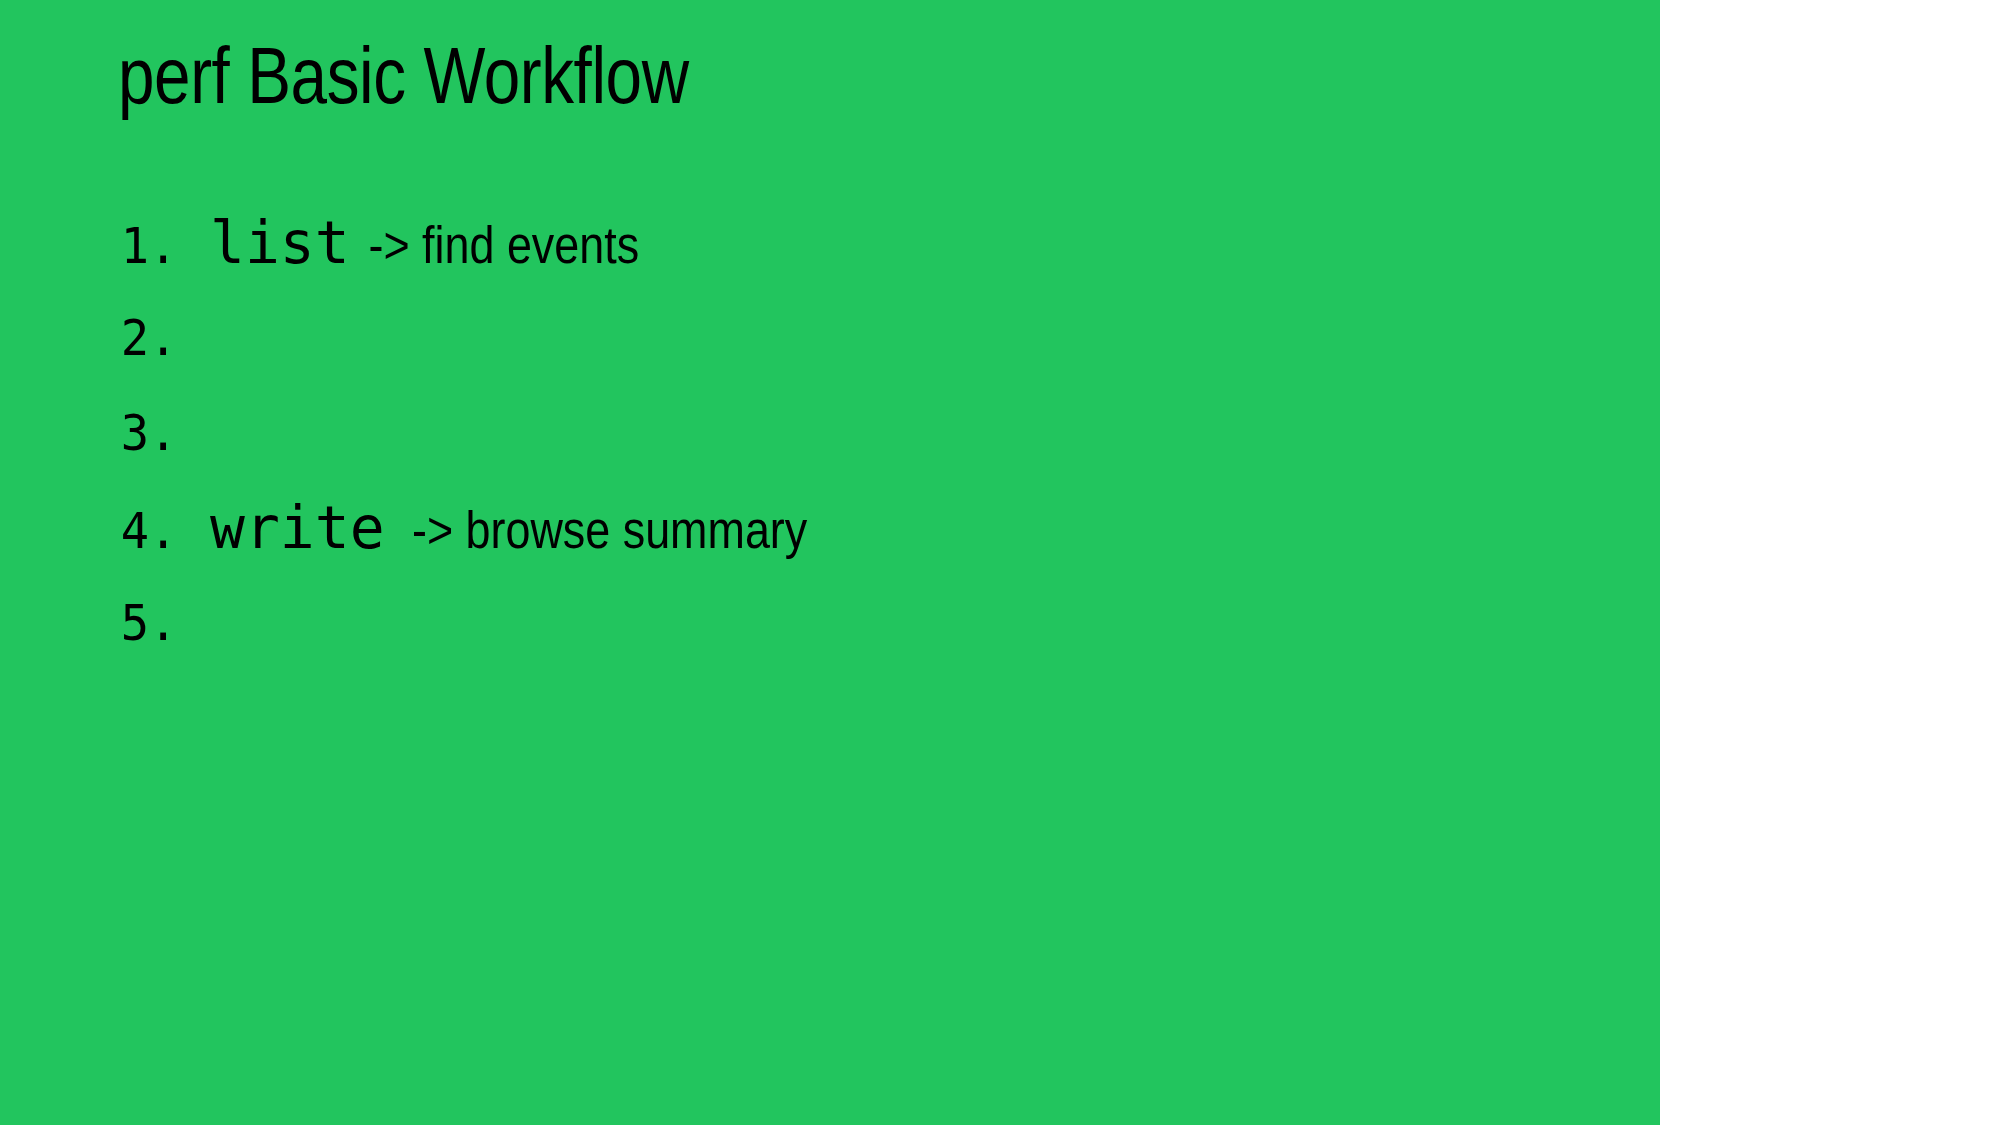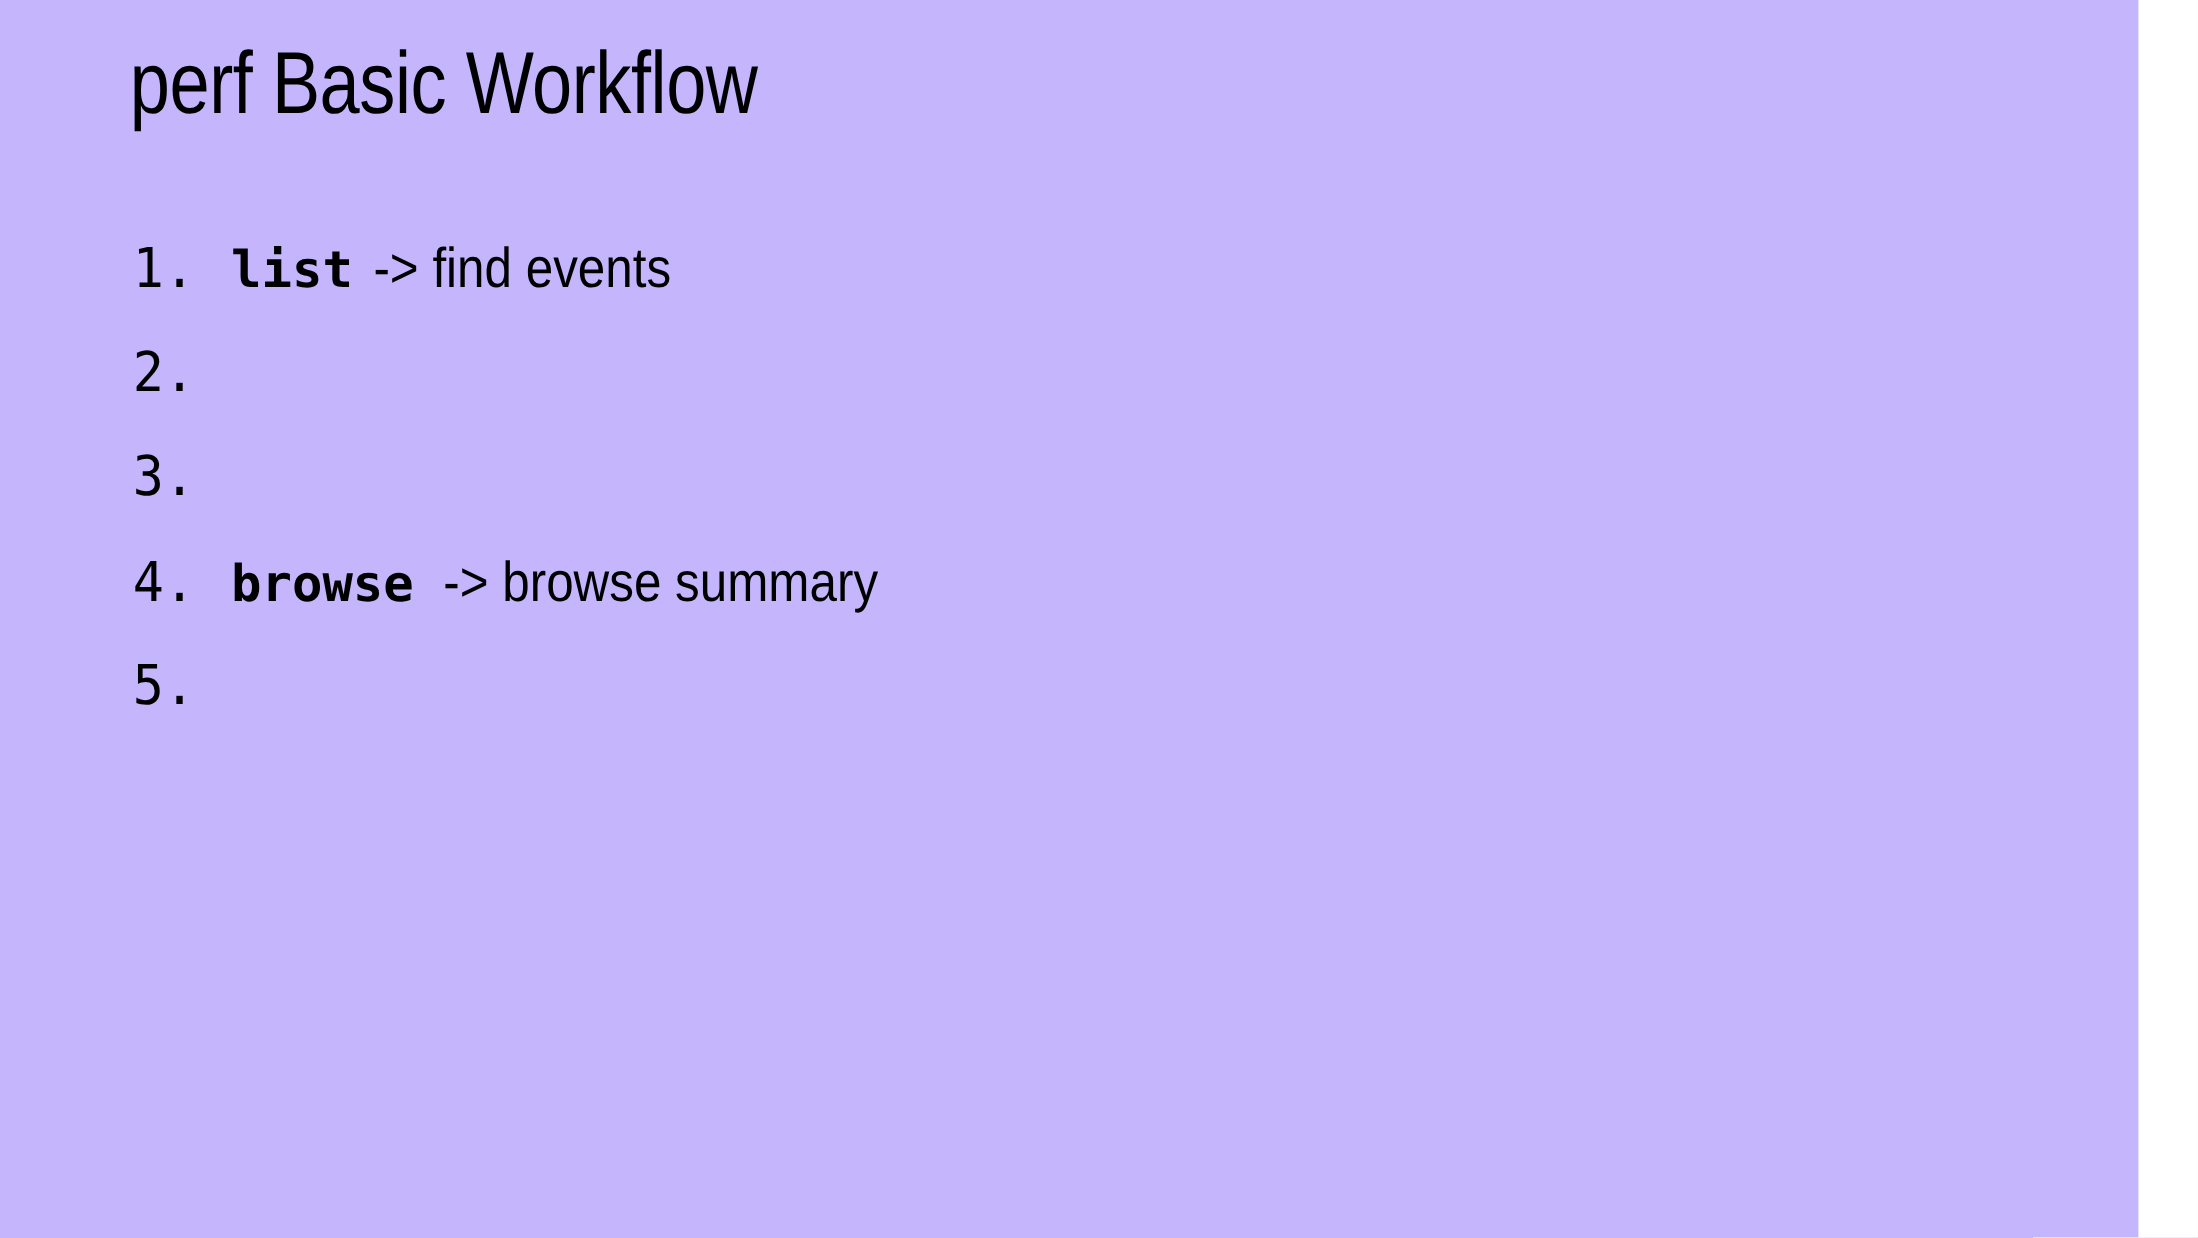--- a/index.html
+++ b/index.html
@@ -2,23 +2,23 @@
 <html><head>
 <meta charset="utf-8">
 <style>
   html, body {
     margin: 0;
     padding: 0;
     background: #ffffff;
   }
   .slide {
     position: relative;
-    width: 1944px;
+    width: 1660px;
     height: 1125px;
-    background: #c4b5fd;
+    background: #22c55e;
     overflow: hidden;
     font-family: "Liberation Sans", sans-serif;
     color: #000000;
   }
   .slide-title {
     position: absolute;
     left: 118px;
     top: 28px;
     font-family: "Liberation Sans", sans-serif;
     font-size: 80px;
@@ -55,22 +55,22 @@
     color: #000000;
     transform: scaleX(0.94);
     transform-origin: left baseline;
   }
   .item-body {
     font-size: 50px;
     white-space: nowrap;
   }
   .item-command {
     font-family: "DejaVu Sans Mono", monospace;
-    font-size: 46px;
-    font-weight: 700;
+    font-size: 58px;
+    font-weight: 400;
     letter-spacing: 0px;
     color: #000000;
   }
   .item-desc {
     font-family: "Liberation Sans", sans-serif;
     font-size: 51px;
     font-weight: 400;
     color: #000000;
     display: inline-block;
     transform: scaleX(0.88);
@@ -94,21 +94,21 @@
     <li class="workflow-item">
       <span class="item-number">2.</span>
     </li>
 
     <li class="workflow-item">
       <span class="item-number">3.</span>
     </li>
 
     <li class="workflow-item">
       <span class="item-number">4.</span>
-      <span class="item-body"><span class="item-command">browse</span><span class="item-desc"> -&gt; browse summary</span></span>
+      <span class="item-body"><span class="item-command">write</span><span class="item-desc"> -&gt; browse summary</span></span>
     </li>
 
     <li class="workflow-item">
       <span class="item-number">5.</span>
     </li>
 
   </ol>
 
 </div>
 

